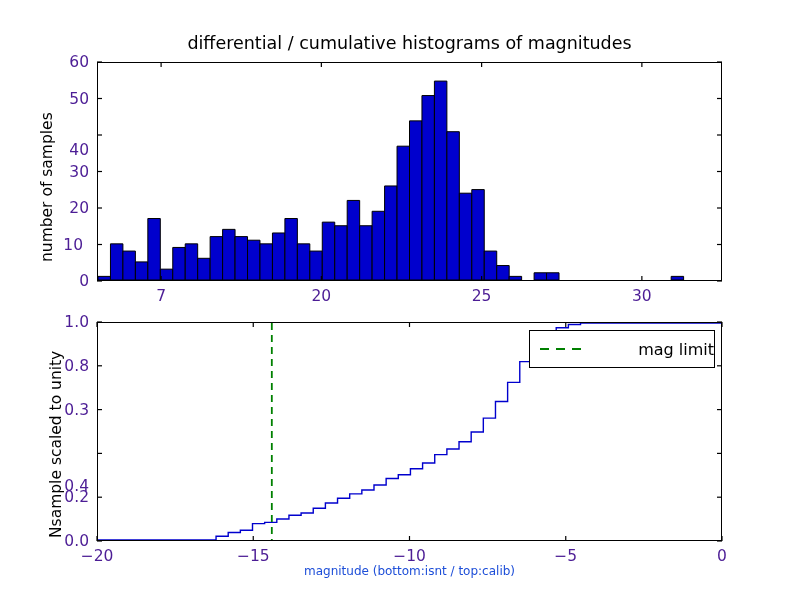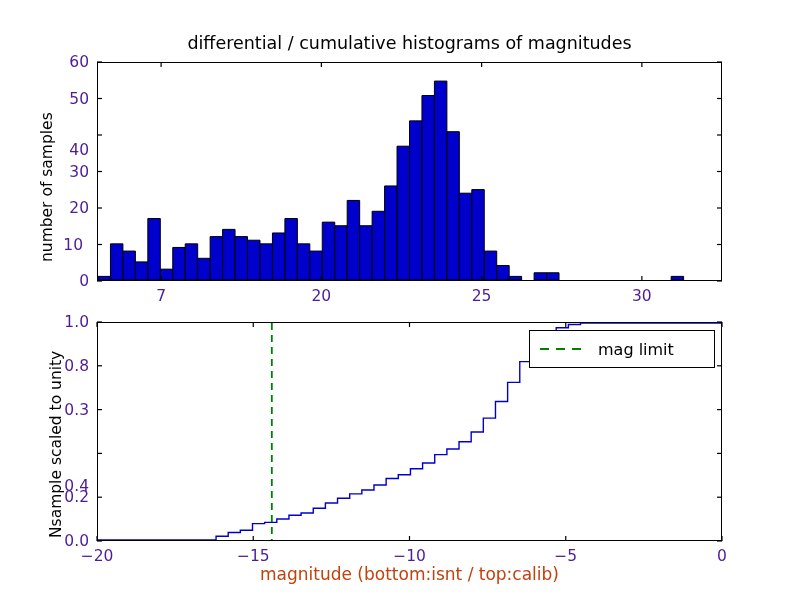--- a/index.html
+++ b/index.html
@@ -73,22 +73,22 @@
     left: 47px;
     top: 538px;
     transform: rotate(-90deg);
   }
   #xlabel-bottom {
     position: absolute;
     left: 97px;
     top: 564px;
     width: 625px;
     text-align: center;
-    font-size: 17px;
-    color: #c2410c;
+    font-size: 12px;
+    color: #1d4ed8;
   }
   .tick-label {
     position: absolute;
     font-size: 15.5px;
     color: #4c1d95;
     white-space: nowrap;
   }
   .ytick-label {
     text-align: right;
     transform: translateY(-50%);
@@ -102,20 +102,21 @@
     box-sizing: border-box;
     border: 1.3px solid #000000;
     background: #ffffff;
     left: 529px;
     top: 330px;
     width: 186px;
     height: 38px;
     display: flex;
     align-items: center;
     padding-left: 10px;
+    justify-content: space-between;
   }
   .legend-sample {
     width: 44px;
     height: 2px;
     margin-right: 14px;
     flex: 0 0 auto;
   }
   .legend-label {
     font-size: 16px;
     color: #000000;

